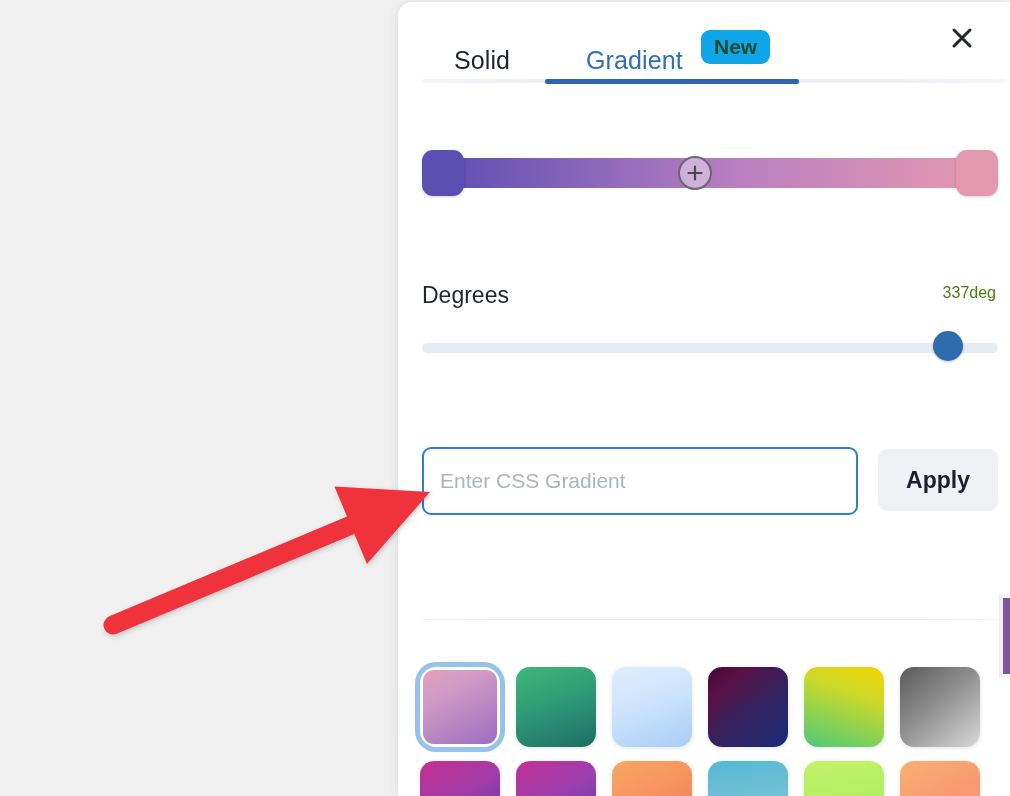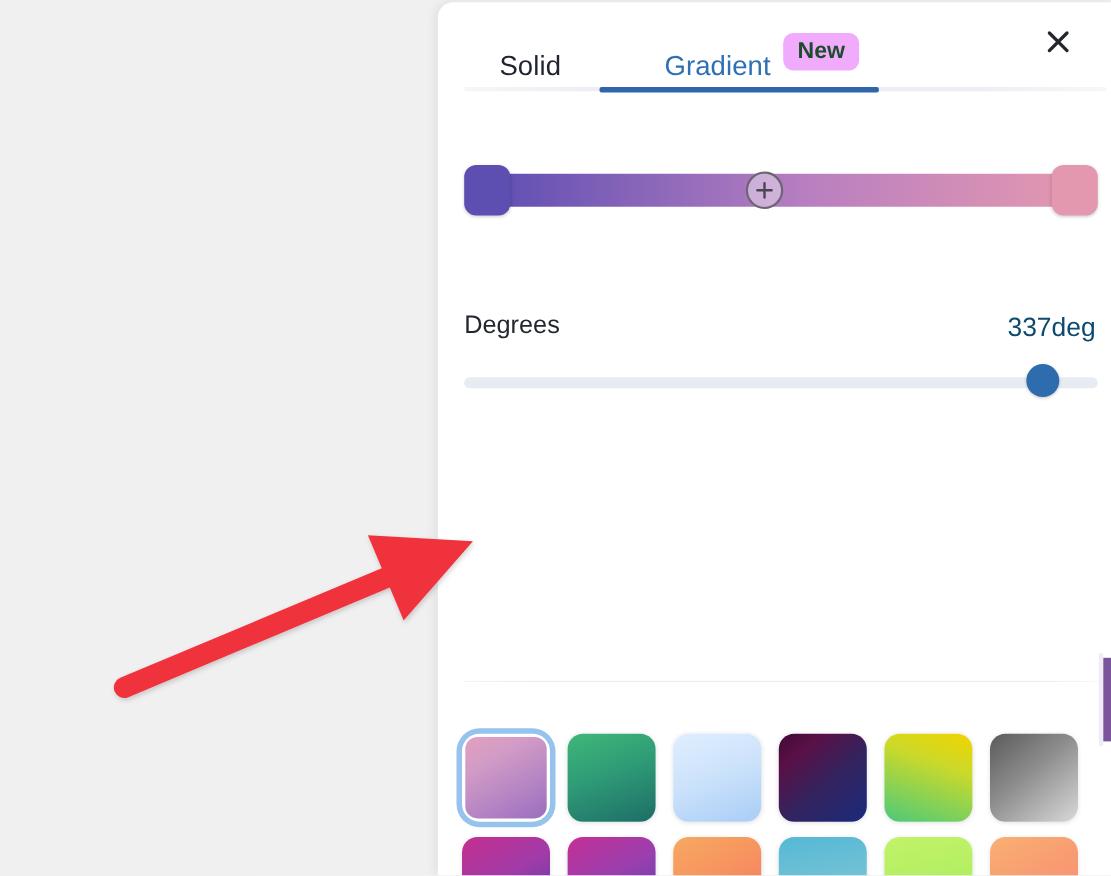--- a/index.html
+++ b/index.html
@@ -34,24 +34,24 @@
   }
   .tab {
     position: absolute; top: 28px;
     font-size: 25px; font-weight: 400;
     letter-spacing: .1px;
     background: none; border: none; cursor: pointer;
     font-family: "Liberation Sans", sans-serif;
     margin-top: 16px;
   }
   .tab-solid { left: 56px; color: #1f2430; }
-  .tab-gradient { left: 206px; color: #2f6fb3; }
+  .tab-gradient { left: 188px; color: #2f6fb3; }
   .badge-new {
-    position: absolute; left: 314px; top: 28px;
-    background: #f0abfc; color: #1d4c2c;
+    position: absolute; left: 303px; top: 28px;
+    background: #0ea5e9; color: #1d4c2c;
     font-size: 21px; font-weight: 700;
     padding: 6px 13px 7px 13px;
     border-radius: 9px;
     line-height: 1;
   }
   .close-btn {
     position: absolute; right: 30px; top: 18px;
     width: 36px; height: 36px;
     background: none; border: none; cursor: pointer;
     display: flex; align-items: center; justify-content: center;
@@ -107,21 +107,21 @@
   .degrees-row {
     position: absolute; left: 24px; top: 280px;
     width: 576px; height: 38px; text-align: right;
   }
   .degrees-label {
     position: absolute; left: 0; top: 0;
     font-size: 23px; color: #22262f;
   }
   .degrees-value {
     position: absolute; right: 2px; top: 2px;
-    font-size: 24px; color: #0c4a6e;
+    font-size: 16px; color: #4d7c0f;
   }
   .degrees-slider {
     position: absolute; left: 24px; top: 339px;
     width: 576px; height: 14px;
     cursor: pointer;
   }
   .slider-track {
     position: absolute; left: 0; top: 2px;
     width: 576px; height: 10px;
     background: #e7ecf3;
@@ -253,20 +253,24 @@
 
     <div class="degrees-row">
       <span class="degrees-label">Degrees</span>
       <span class="degrees-value">337deg</span>
     </div>
     <div class="degrees-slider">
       <div class="slider-track"></div>
       <div class="slider-thumb" id="degrees-thumb" style="left: 511.117px; background: rgb(47, 108, 174);"></div>
     </div>
 
+    <div class="input-row">
+      <input class="css-input" type="text" id="css-input" placeholder="Enter CSS Gradient" style="border-color: rgb(47, 126, 208);">
+      <button class="apply-btn">Apply</button>
+    </div>
 
     <div class="divider"></div>
 
     <div class="swatch-grid" id="swatch-grid">
         <div class="swatch selected">
           <div class="swatch-inner" style="background: linear-gradient(150deg, rgb(227, 160, 192) 0%, rgb(209, 155, 198) 30%, rgb(154, 110, 192) 100%);"></div>
         </div>
         <div class="swatch">
           <div class="swatch-inner" style="background: linear-gradient(160deg, rgb(63, 183, 120) 0%, rgb(47, 155, 119) 45%, rgb(29, 110, 102) 100%);"></div>
         </div>

